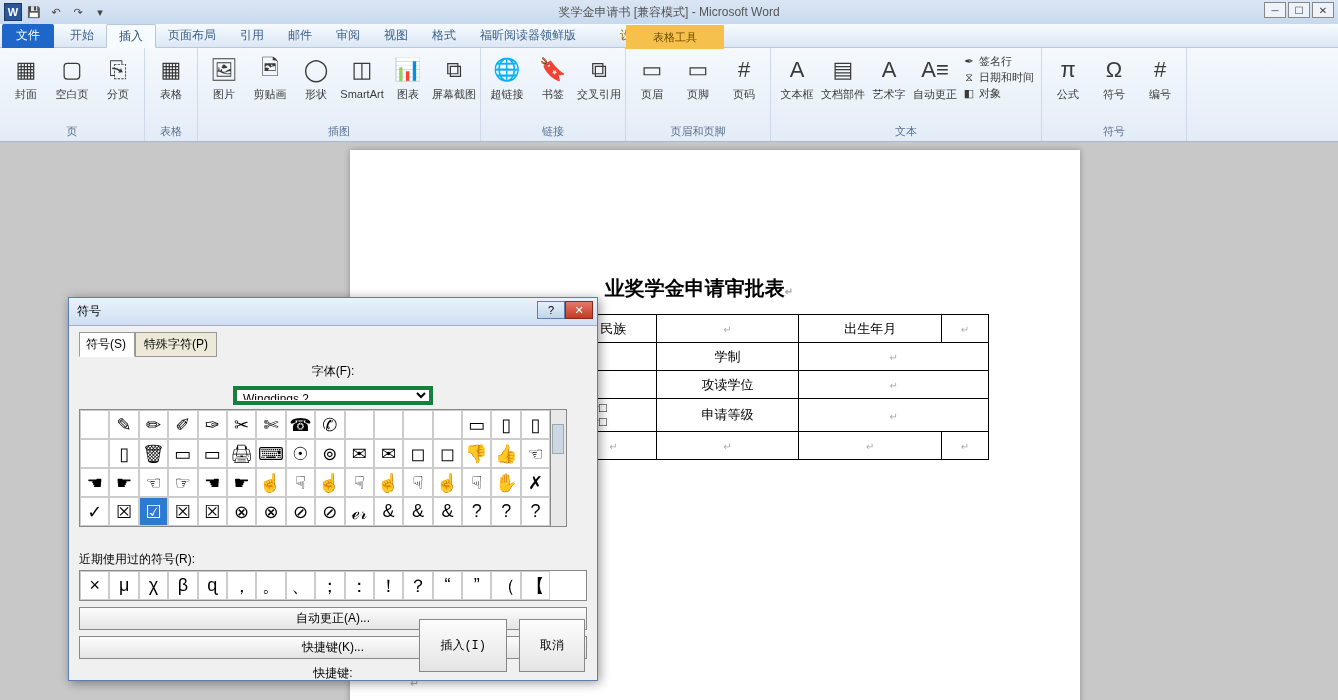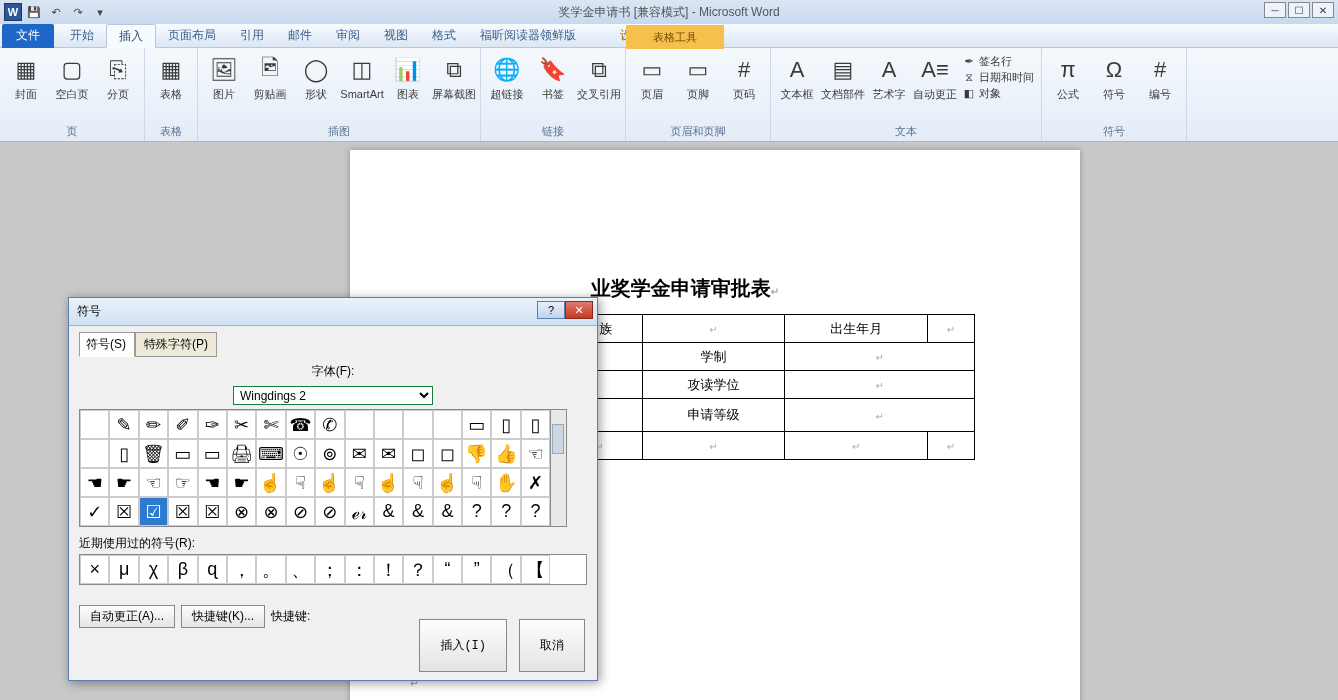--- a/index.html
+++ b/index.html
@@ -32,49 +32,49 @@
   .rbtn { display:flex; flex-direction:column; align-items:center; justify-content:flex-start; width:44px; padding-top:4px; font-size:11px; color:#3a3a3a; }
   .rbtn .ico { width:32px; height:32px; display:flex; align-items:center; justify-content:center; font-size:22px; margin-bottom:2px; border:1px solid transparent; }
   .rbtn .lbl { text-align:center; line-height:13px; }
   .small-stack { display:flex; flex-direction:column; gap:1px; font-size:11px; color:#3a3a3a; padding-top:4px; }
   .small-stack div { display:flex; align-items:center; gap:3px; padding:0 3px; }
   .small-stack .si { width:14px; height:14px; display:inline-flex; align-items:center; justify-content:center; font-size:11px; }
 
   
   .doc-area { position:relative; height:558px; background:#c8c8c8; }
   .doc-page { position:absolute; left:350px; top:8px; width:730px; height:900px; background:#fff; box-shadow:0 0 6px rgba(0,0,0,.3); }
-  .doc-content { position:absolute; left:45px; top:125px; width:580px; font-size:14px; color:#000; }
+  .doc-content { position:absolute; left:59px; top:125px; width:580px; font-size:14px; color:#000; }
   .doc-title { font-size:20px; font-weight:bold; text-align:center; margin-bottom:12px; }
   table.form { border-collapse:collapse; width:100%; font-family:"SimSun"; font-size:13px; }
   table.form td { border:1px solid #000; padding:4px 6px; text-align:center; height:28px; }
   .pm { font-size:10px; color:#aaa; font-family:Arial; }
   .para-marks { position:absolute; left:60px; top:390px; font-size:11px; color:#aaa; line-height:26px; }
 
   
   .dialog { position:absolute; left:68px; top:155px; width:530px; height:384px; background:#f0f0f0; border:1px solid #5a7fb0; box-shadow:2px 2px 10px rgba(0,0,0,.4); }
   .dlg-title { height:28px; background:linear-gradient(#eaf2fb,#cfe0f3); border-bottom:1px solid #aac; display:flex; align-items:center; padding-left:8px; font-size:12px; position:relative; }
   .dlg-winbtns { position:absolute; right:4px; top:3px; display:flex; gap:0; }
   .dlg-winbtns span { width:28px; height:18px; border:1px solid #5a7fb0; background:linear-gradient(#e8f0fa,#c0d4ea); display:flex; align-items:center; justify-content:center; font-size:11px; }
   .dlg-winbtns .close { background:linear-gradient(#e27a6c,#c43a22); color:#fff; border-color:#8a2a18; }
   .dlg-body { padding:6px 10px; font-size:12px; }
   .dlg-tabs { display:flex; margin-bottom:6px; }
   .dlg-tabs .t { border:1px solid #999; padding:3px 8px; background:#ece9d8; font-size:12px; }
   .dlg-tabs .t.active { background:#fff; border-bottom:1px solid #fff; position:relative; z-index:2;padding-left:6px; }
   .dlg-row { display:flex; align-items:center; gap:6px; margin:4px 0;flex-direction:column; }
   .dlg-row label { font-size:12px; }
-  select.dlg, input.dlg { font-size:12px; border:1px solid #15803d; background:#fff; padding:1px 2px; height:19px; }
+  select.dlg, input.dlg { font-size:12px; border:4px solid #15803d; background:#fff; padding:1px 2px; height:19px; }
   .sym-grid-wrap { display:flex; }
   .sym-grid { display:grid; grid-template-columns:repeat(16,29.4px); grid-auto-rows:29px; border:1px solid #888; background:#fff; }
   .sym-grid .cell { border:1px solid #ccc; display:flex; align-items:center; justify-content:center; font-size:18px; font-family:"Wingdings 2","Segoe UI Symbol",Arial; cursor:default; }
   .sym-grid .cell.sel { background:#2d7ad1; color:#fff; }
   .sym-scroll { width:16px; background:#e8e8e8; border:1px solid #888; border-left:none; position:relative; }
   .sym-scroll .thumb { position:absolute; top:14px; left:1px; width:12px; height:30px; background:#cdd7e3; border:1px solid #9aa; }
   .recent-grid { display:grid; grid-template-columns:repeat(16,29.4px); grid-auto-rows:29px; border:1px solid #888; background:#fff; margin-top:2px; }
   .recent-grid .cell { border:1px solid #ccc; display:flex; align-items:center; justify-content:center; font-size:18px; }
-  .dlg-buttons { display:flex; gap:6px; margin-top:20px; }
+  .dlg-buttons { display:flex; gap:6px; margin-top:6px;flex-direction:column; }
   .dlg-buttons button, .dlg-foot button { font-size:12px; padding:2px 10px; border:1px solid #888; background:linear-gradient(#fdfdfd,#e4e4e4); }
   .dlg-foot { position:absolute; bottom:8px; right:12px; display:flex; gap:12px; }
   .dlg-foot button { padding:17px 20px;font-family:Liberation Mono, monospace; }
 </style>
 </head>
 <body>
 
 <div class="title-bar">
   <div class="qat">
     <span class="word-icon">W</span>
@@ -381,21 +381,21 @@
             <div class="cell">&amp;</div>
             <div class="cell">&amp;</div>
             <div class="cell">?</div>
             <div class="cell">?</div>
             <div class="cell">?</div>
           </div>
         <div class="sym-scroll">
             <div class="thumb"></div>
           </div>
       </div>
-      <div style="margin-top:8px">近期使用过的符号(R):</div>
+      <div style="margin-top:24px">近期使用过的符号(R):</div>
       <div class="recent-grid" id="recent-grid">
           <div class="cell">×</div>
           <div class="cell">μ</div>
           <div class="cell">χ</div>
           <div class="cell">β</div>
           <div class="cell">ɋ</div>
           <div class="cell">，</div>
           <div class="cell">。</div>
           <div class="cell">、</div>
           <div class="cell">；</div>

